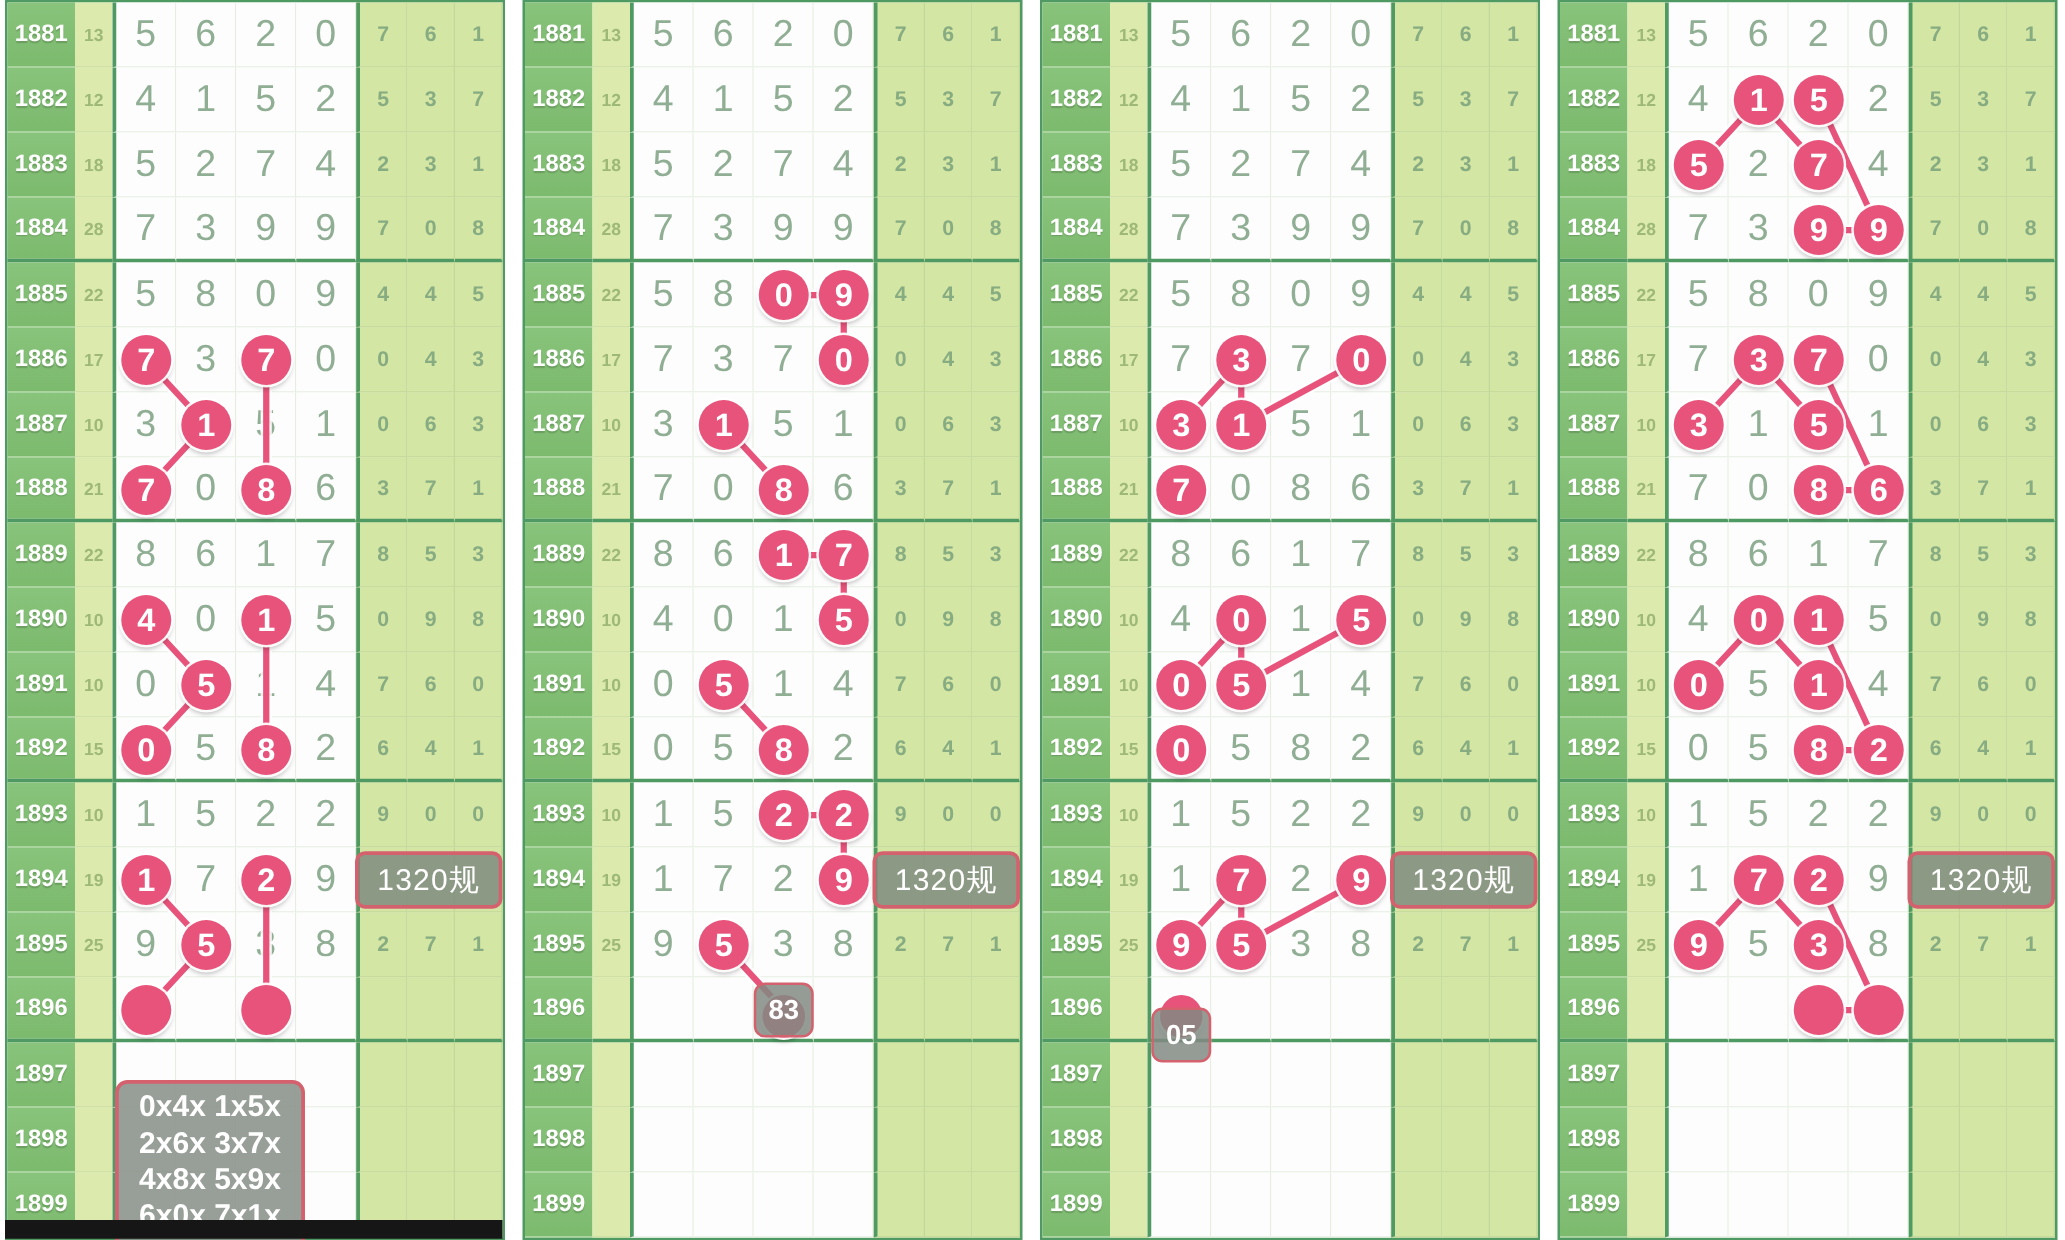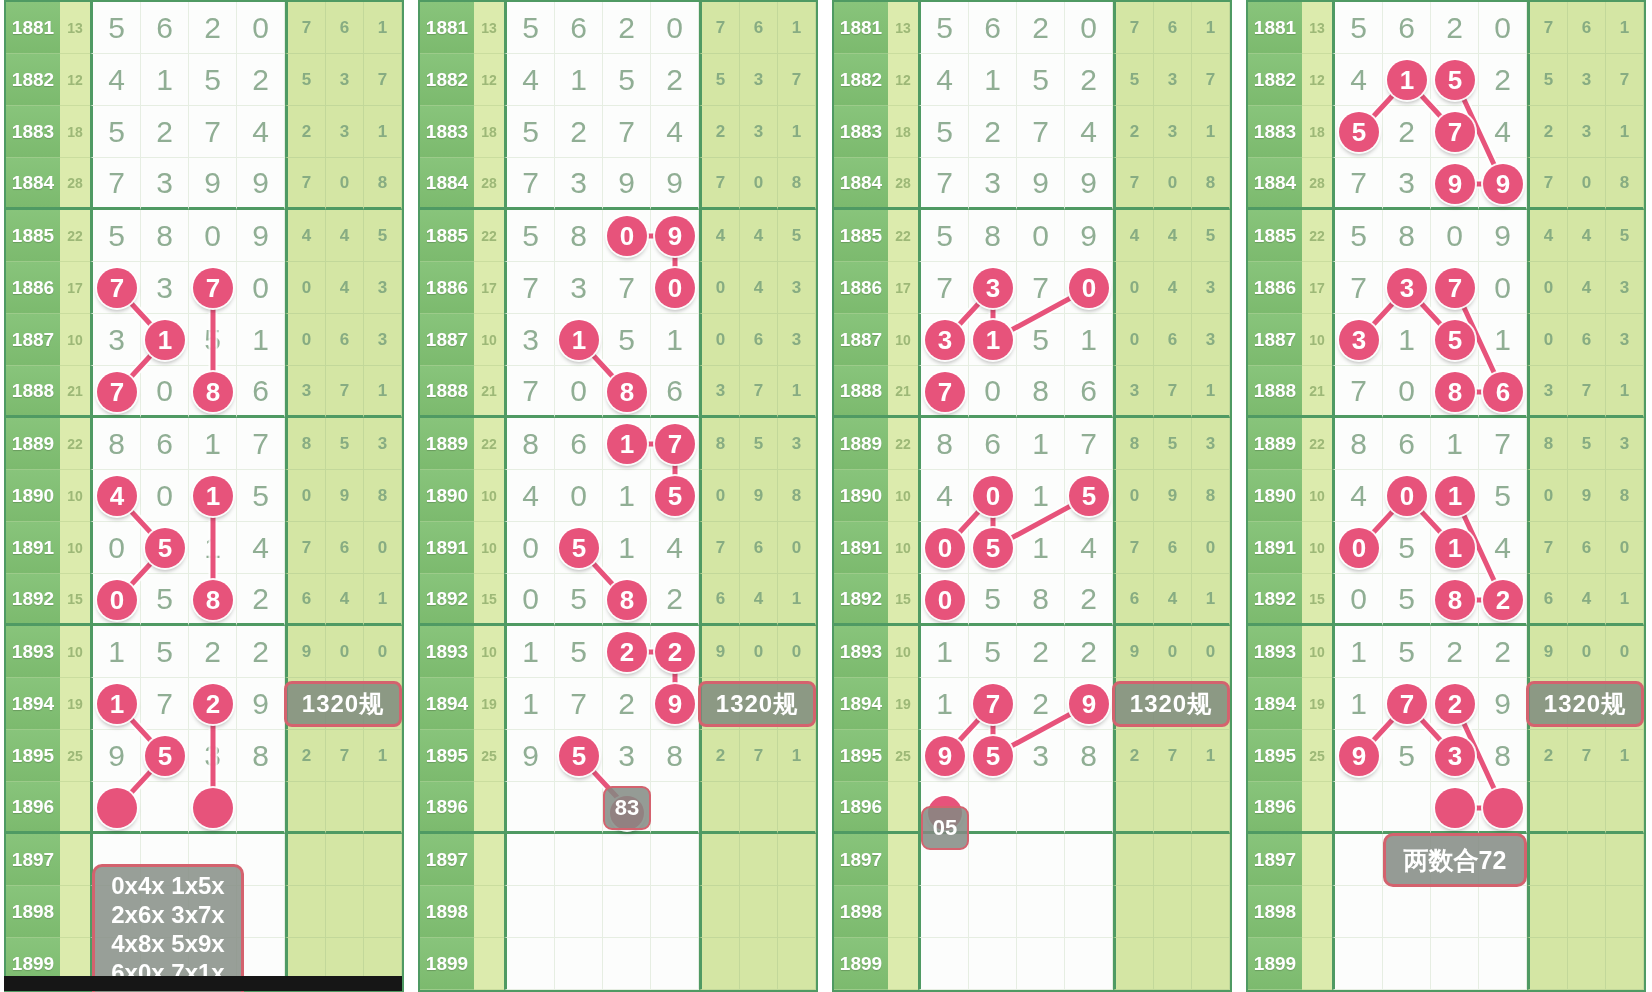--- a/index.html
+++ b/index.html
@@ -20,21 +20,21 @@
   .gcell{width:38px;background:#d4e6a4;color:#87ac82;font-weight:bold;font-size:17px;
          border-right:1px solid #c2d89a;border-bottom:1px solid #c2d89a;}
   .g1{width:41px;border-left:3px solid #4f9a63;}
   .gend>div{border-bottom:3px solid #4f9a63;}
   svg.overlay{position:absolute;left:0;top:0;pointer-events:none;}
   .circle{position:absolute;width:40px;height:40px;border-radius:50%;background:#e7537b;
           color:#fff;font-size:26px;font-weight:bold;display:flex;align-items:center;justify-content:center;
           box-shadow:0 0 0 2px rgba(255,255,255,.92),0 3px 4px rgba(0,0,0,.28);}
   .badge-rule{position:absolute;left:280px;width:118px;height:46px;border-radius:8px;
           background:rgba(125,135,125,.82);border:3px solid #d4626e;color:#fff;font-size:24px;
-          font-weight:bold;display:flex;align-items:center;justify-content:center;box-sizing:border-box;letter-spacing:1px;}
+          font-weight:normal;display:flex;align-items:center;justify-content:center;box-sizing:border-box;letter-spacing:1px;}
   .badge-cell{position:absolute;width:48px;height:44px;border-radius:9px;background:rgba(130,138,130,.85);
           border:2px solid #d4626e;color:#fff;font-size:22px;font-weight:bold;display:flex;
           align-items:center;justify-content:center;box-sizing:border-box;}
   .badge-wide{position:absolute;height:54px;border-radius:10px;background:rgba(130,138,130,.85);
           border:3px solid #d4626e;color:#fff;font-size:25px;font-weight:bold;display:flex;
           align-items:center;justify-content:center;box-sizing:border-box;}
   .note-box{position:absolute;border-radius:10px;background:rgba(135,143,135,.86);border:3px solid #d4626e;
           color:#fff;font-size:24px;font-weight:bold;text-align:center;line-height:29px;
           box-sizing:border-box;padding-top:4px;}
   .black-bar{position:absolute;left:0;top:976px;width:398px;height:15px;background:#161616;}
@@ -1064,15 +1064,14 @@
       <div class="circle" style="left: 189px; top: 528px;">1</div>
       <div class="circle" style="left: 189px; top: 580px;">8</div>
       <div class="circle" style="left: 237px; top: 580px;">2</div>
       <div class="circle" style="left: 141px; top: 684px;">7</div>
       <div class="circle" style="left: 189px; top: 684px;">2</div>
       <div class="circle" style="left: 93px; top: 736px;">9</div>
       <div class="circle" style="left: 189px; top: 736px;">3</div>
       <div class="circle" style="left: 189px; top: 788px;"></div>
       <div class="circle" style="left: 237px; top: 788px;"></div>
       <div class="badge-rule" style="top: 681px;">1320规</div>
-      <div class="badge-wide" style="left: 137px; width: 144px; top: 833px;">两数合72</div>
     </div>
   </div>
 
 </body></html>

